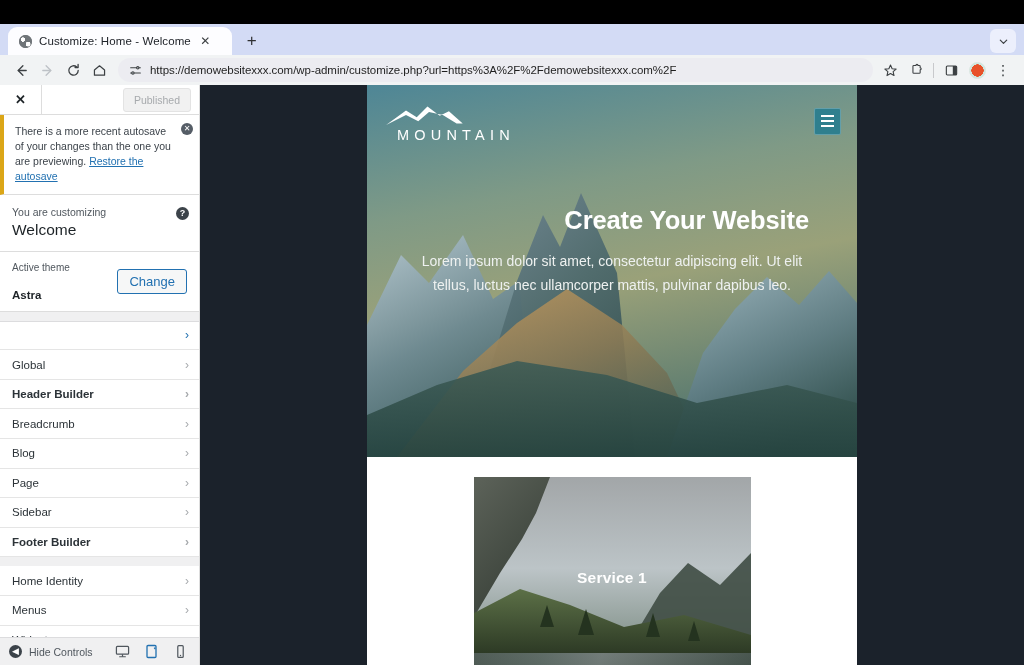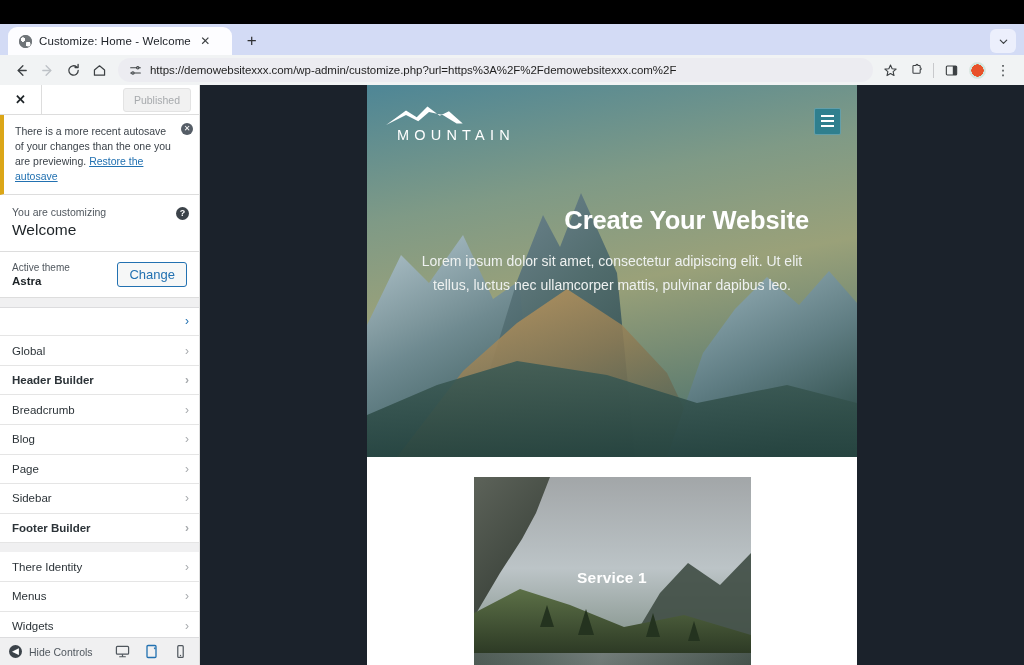--- a/index.html
+++ b/index.html
@@ -132,21 +132,21 @@
     position: absolute; right: 10px; top: 12px; width: 13px; height: 13px;
     border-radius: 50%; background: #3c434a; color: #fff; font-size: 9px;
     font-weight: 700; display: flex; align-items: center; justify-content: center;
   }
 
   .cz-theme {
     padding: 10px 12px; display: flex; align-items: center;
     border-bottom: 1px solid #ddd; flex: none; background:#fff;
   }
   .cz-theme-label { font-size: 10px; color: #50575e; }
-  .cz-theme-name { font-size: 11.5px; color: #1d2327; font-weight: 700; margin-top: 2px; }
+  .cz-theme-name { font-size: 11.5px; color: #1d2327; font-weight: 700; margin-top: 16px; }
   .cz-change {
     margin-left: auto; font-size: 13px; color: #2271b1;
     border: 1px solid #2271b1; background: #f6f7f7;
     border-radius: 3px; padding: 4px 11px;
   }
 
   .cz-list { flex: 1; overflow: hidden; background: #f0f0f1; }
   .cz-gap { height: 9px; background: #f0f0f1; }
 
   .cz-item {
@@ -403,21 +403,21 @@
               <span class="chev">›</span>
             </div>
             <div class="cz-item strong">
               <span>Footer Builder</span>
               <span class="chev">›</span>
             </div>
           </div>
         <div class="cz-gap"></div>
         <div id="group2">
             <div class="cz-item">
-              <span>There Identity</span>
+              <span>Home Identity</span>
               <span class="chev">›</span>
             </div>
             <div class="cz-item">
               <span>Menus</span>
               <span class="chev">›</span>
             </div>
             <div class="cz-item">
               <span>Widgets</span>
               <span class="chev">›</span>
             </div>

